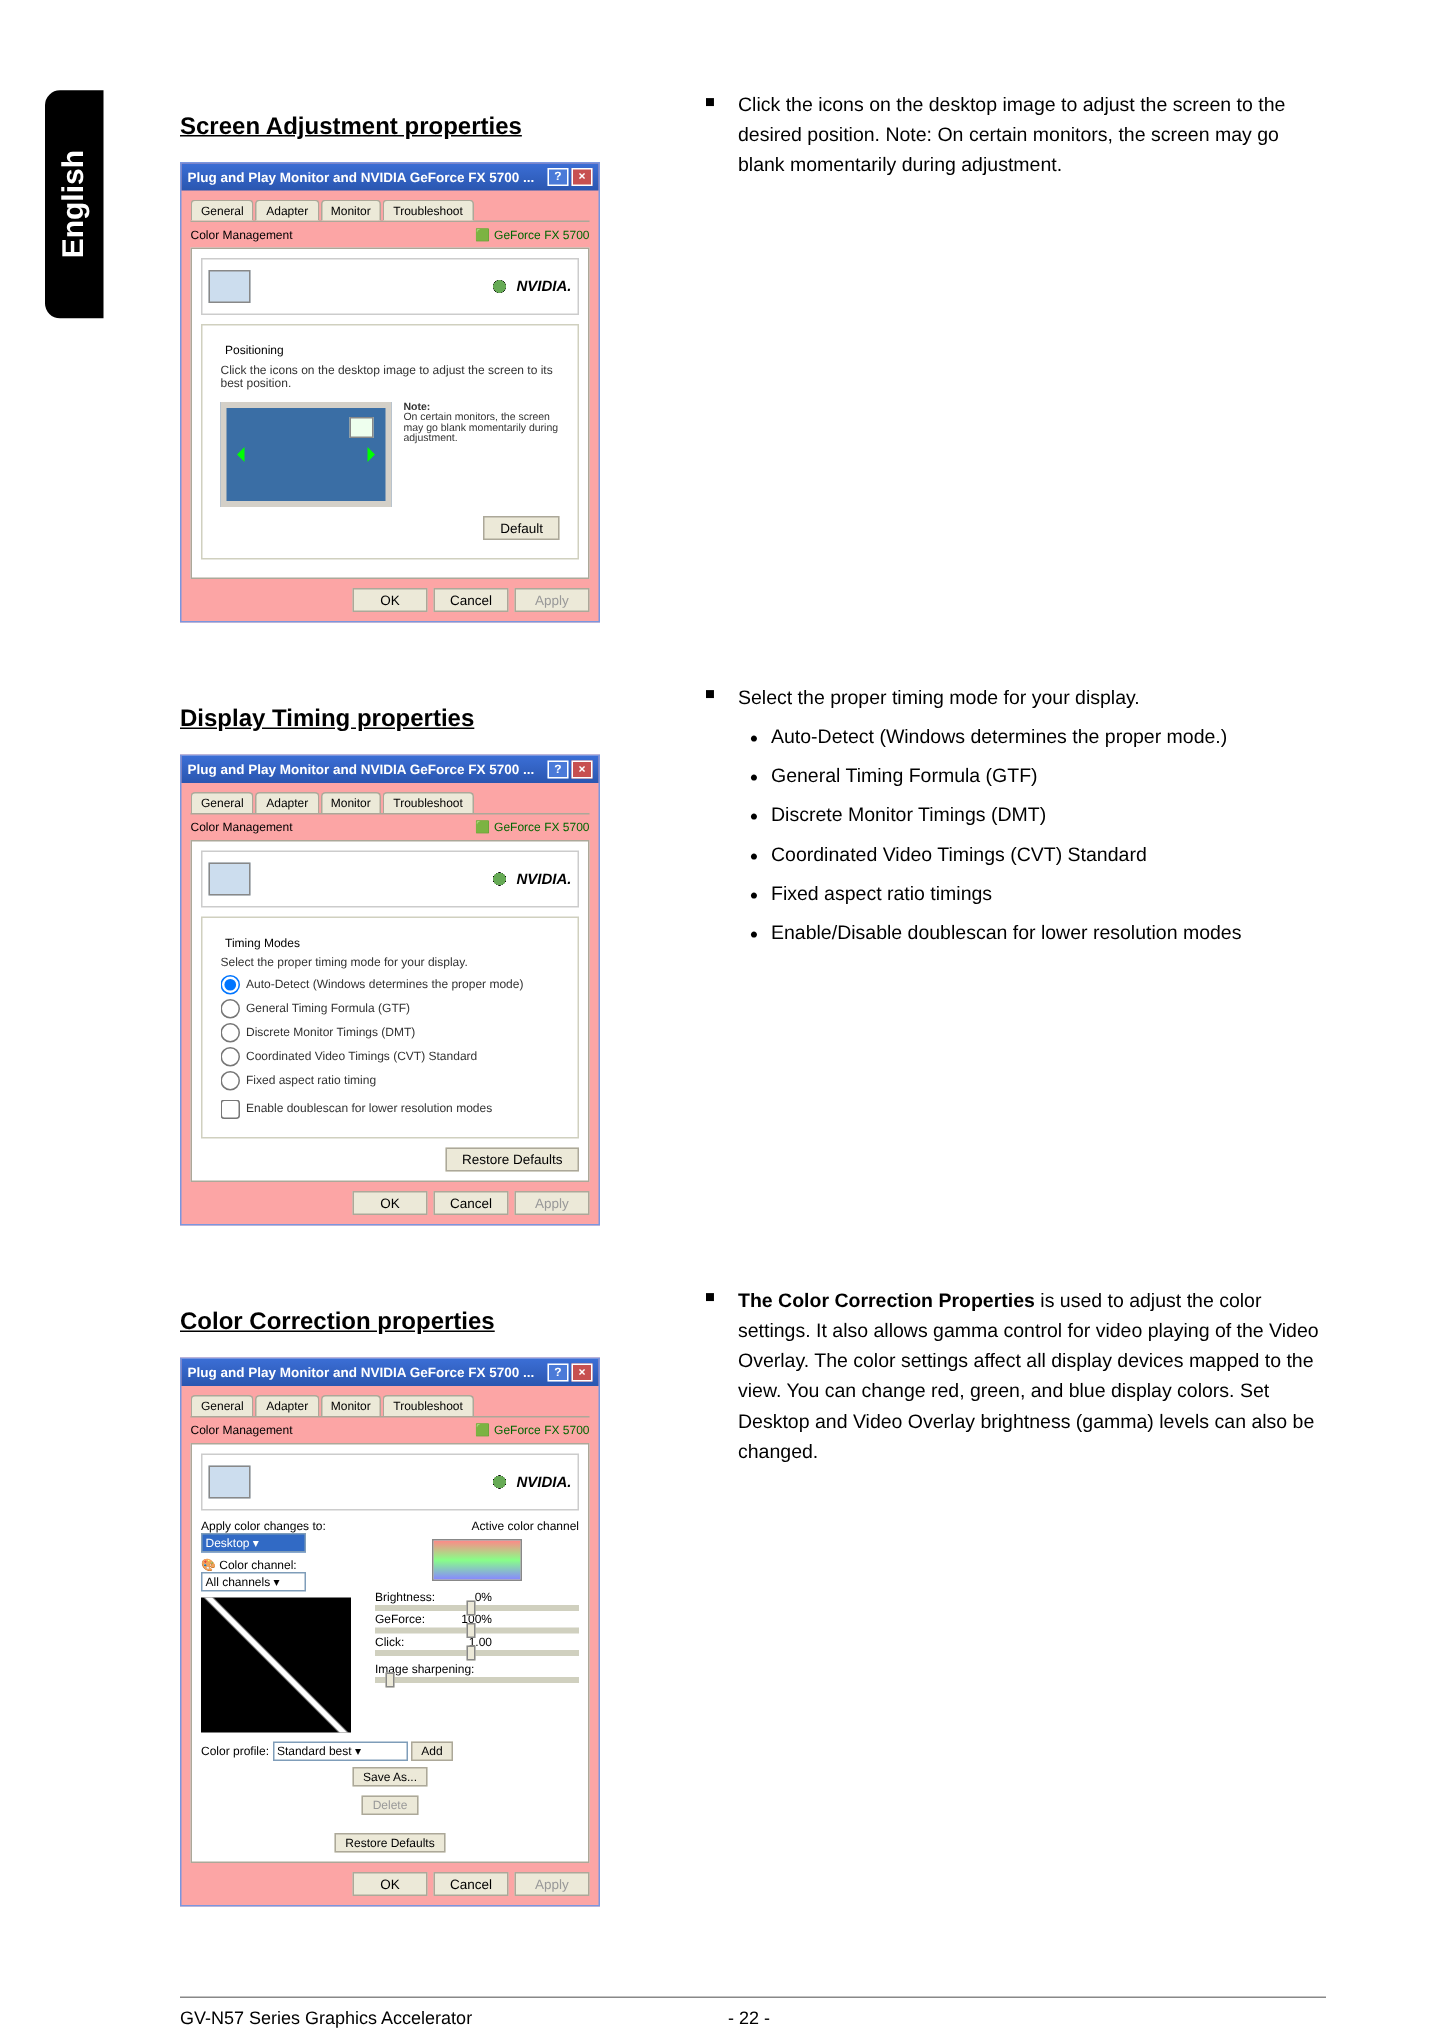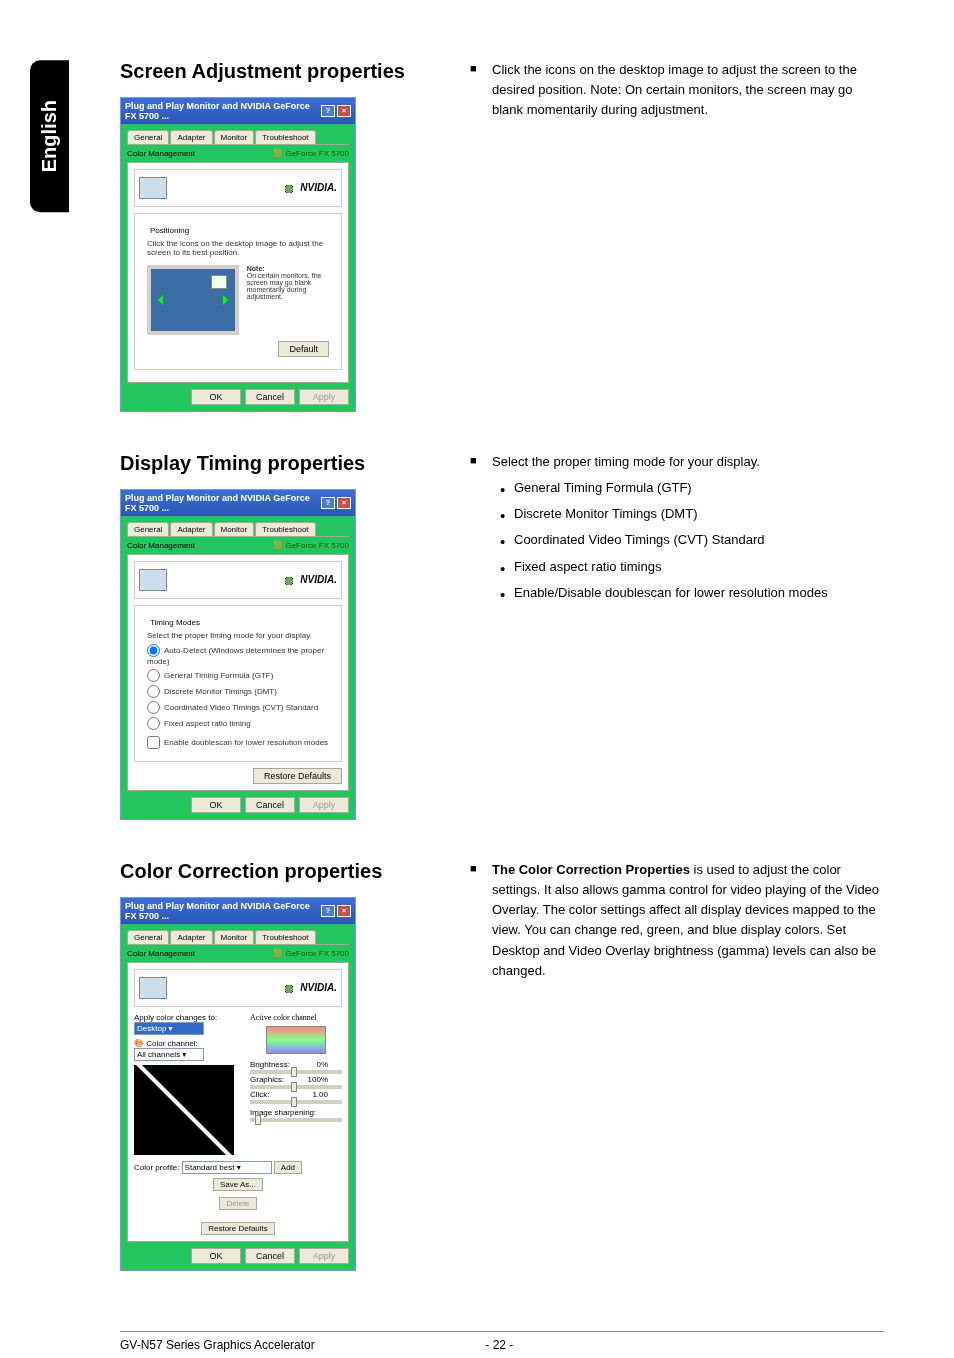--- a/index.html
+++ b/index.html
@@ -2,28 +2,28 @@
 <html><head>
 <meta charset="utf-8">
 <style>
 *{margin:0;padding:0;box-sizing:border-box;}
 body{font-family:Arial,Helvetica,sans-serif;font-size:13px;background:#fff;color:#000;width:954px;margin:0 auto;position:relative;}
 .tab-label{position:absolute;left:30px;top:60px;background:#000;color:#fff;padding:40px 8px 40px 8px;writing-mode:vertical-rl;transform:rotate(180deg);font-size:20px;font-weight:bold;border-radius:0 10px 10px 0;}
 .page{padding:60px 70px 40px 120px;}
 .row{display:flex;gap:30px;margin-bottom:40px;}
 .left-col{width:310px;flex-shrink:0;}
 .right-col{flex:1;padding-left:10px;}
-.sec-head{font-size:20px;font-weight:bold;margin-bottom:14px;}
+.sec-head{font-size:16px;font-weight:bold;text-decoration:underline;margin-bottom:14px;margin-top:16px;}
 .right-col ul.bul{list-style:none;}
 .right-col ul.bul>li{position:relative;padding-left:22px;margin-bottom:6px;line-height:1.55;}
 .right-col ul.bul>li::before{content:"■";position:absolute;left:0;top:0;font-size:11px;}
 .right-col ul.sub{list-style:none;margin-top:6px;}
 .right-col ul.sub>li{position:relative;padding-left:22px;margin-bottom:6px;line-height:1.55;}
 .right-col ul.sub>li::before{content:"•";position:absolute;left:8px;top:0;font-size:15px;}
-.dlg{width:236px;border:1px solid #7a96df;background:#22c55e;font-family:"Tahoma",Arial,sans-serif;font-size:9px;margin-top:6px;}
+.dlg{width:280px;border:1px solid #7a96df;background:#fca5a5;font-family:"Tahoma",Arial,sans-serif;font-size:9px;margin-top:6px;}
 .dlg .titlebar{background:linear-gradient(to bottom,#3b6ed5,#2a56b0);color:#fff;padding:3px 4px;display:flex;justify-content:space-between;align-items:center;font-weight:bold;font-size:9px;}
 .dlg .titlebar .ctrls{display:flex;gap:2px;}
 .dlg .titlebar .ctrls span{display:inline-block;width:14px;height:12px;background:#c75050;border:1px solid #fff;font-size:8px;text-align:center;line-height:10px;}
 .dlg .titlebar .ctrls span.q{background:#4a7ad8;}
 .dlg .body{padding:6px;}
 .tabs{display:flex;gap:1px;border-bottom:1px solid #aca899;margin-bottom:4px;font-size:8px;}
 .tabs span{border:1px solid #aca899;border-bottom:none;padding:2px 6px;background:#ece9d8;border-radius:3px 3px 0 0;}
 .panel{border:1px solid #aca899;background:#fff;padding:6px;}
 .banner{display:flex;justify-content:space-between;align-items:center;border:1px solid #ccc;padding:4px;margin-bottom:6px;background:#fff;height:38px;}
 .nvlogo{font-style:italic;font-weight:bold;font-size:10px;color:#000;}
@@ -173,20 +173,21 @@
             <span class="wbtn" style="color:#999;">Apply</span>
           </div>
         </div>
       </div>
     </div>
     <div class="right-col">
       <ul class="bul">
         <li>
           <span>Select the proper timing mode for your display.</span>
           <ul class="sub">
+            <li>Auto-Detect (Windows determines the proper mode.)</li>
             <li>General Timing Formula (GTF)</li>
             <li>Discrete Monitor Timings (DMT)</li>
             <li>Coordinated Video Timings (CVT) Standard</li>
             <li>Fixed aspect ratio timings</li>
             <li>Enable/Disable doublescan for lower resolution modes</li>
           </ul>
         </li>
       </ul>
     </div>
   </div>
@@ -220,33 +221,33 @@
             </div>
             <div class="color-body">
               <div style="width:110px;">
                 <div>Apply color changes to:</div>
                 <div class="mini-sel" style="background:#316ac5;color:#fff;"><span>Desktop</span> ▾</div>
                 <div style="margin-top:4px;">🎨 <span>Color channel:</span></div>
                 <div class="mini-sel"><span>All channels</span> ▾</div>
                 <div class="curve-box"></div>
               </div>
               <div class="sliders">
-                <div style="text-align:left;margin-bottom:4px;font-family:Liberation Serif, serif;">Active color channel</div>
+                <div style="text-align:right;margin-bottom:4px;">Active color channel</div>
                 <div style="width:60px;height:28px;margin:0 auto 6px;background:linear-gradient(#f88,#8f8,#88f);border:1px solid #888;"></div>
                 <div class="slider-line">
                     <span style="width:50px;">Brightness:</span>
                     <span style="width:24px;text-align:right;">0%</span>
                   </div>
                 <div class="slider-line">
                     <span class="slider-track">
                       <span class="slider-thumb"></span>
                     </span>
                   </div>
                 <div class="slider-line">
-                    <span style="width:50px;">Graphics:</span>
+                    <span style="width:50px;">GeForce:</span>
                     <span style="width:24px;text-align:right;">100%</span>
                   </div>
                 <div class="slider-line">
                     <span class="slider-track">
                       <span class="slider-thumb"></span>
                     </span>
                   </div>
                 <div class="slider-line">
                     <span style="width:50px;">Click:</span>
                     <span style="width:24px;text-align:right;">1.00</span>

